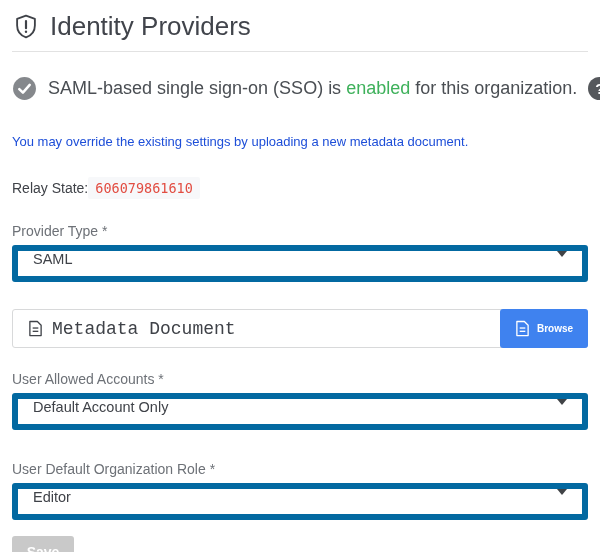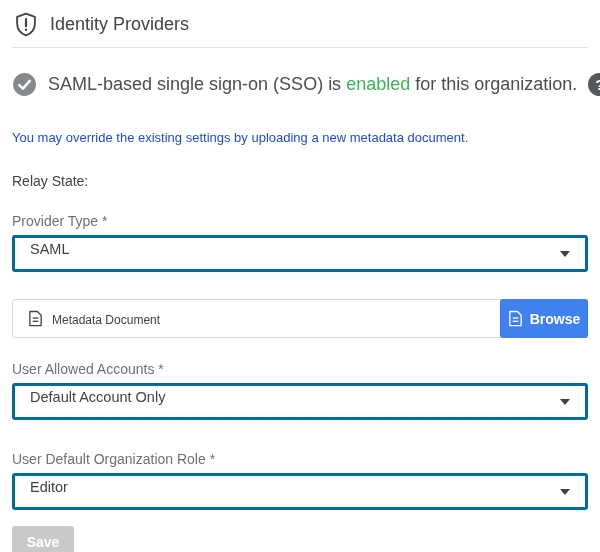--- a/index.html
+++ b/index.html
@@ -12,21 +12,21 @@
   }
   .container { padding: 0 12px; }
 
   
   .header {
     display: flex; align-items: center; gap: 11px;
     padding: 11px 0 9px 1px;
     border-bottom: 1px solid #e2e2e2;
   }
   .header .shield-icon { width: 26px; height: 27px; color: #3f4248; flex: 0 0 auto; }
-  .page-title { font-size: 18px; font-weight: 500; color: #41444b; }
+  .page-title { font-size: 26px; font-weight: 500; color: #41444b; }
 
   
   .sso-row {
     display: flex; align-items: center; gap: 11px;
     margin-top: 24px;
     font-size: 18px; color: #4a4e53;
   }
   .check-circle { width: 25px; height: 25px; flex: 0 0 auto; }
   .sso-text { white-space: nowrap; }
   .sso-highlight { color: #3eb15b; }
@@ -48,54 +48,54 @@
     font-family: "DejaVu Sans Mono", monospace;
     font-size: 13.5px; color: #e24d42;
     background: #f7f8fa; padding: 3px 7px; border-radius: 2px;
   }
 
   
   .field { margin-top: 24px; }
   .field-label { display: block; font-size: 14px; color: #6d7177; margin-bottom: 6px; }
   .select-box {
     height: 37px;
-    border: 3px solid #0369a1; border-radius: 3px;
-    display: flex; align-items: flex-end; justify-content: space-between;
-    padding: 12px 15px; font-size: 14.5px; color: #3f4248;
+    border: 6px solid #0369a1; border-radius: 3px;
+    display: flex; align-items: flex-start; justify-content: space-between;
+    padding: 0 15px; font-size: 14.5px; color: #3f4248;
     background: #fff; cursor: pointer;
   }
   .caret {
     width: 0; height: 0;
     border-left: 5px solid transparent;
     border-right: 5px solid transparent;
     border-top: 6px solid #404346;
   }
 
   
   .file-row {
     margin-top: 27px;
     height: 39px;
     border: 1px solid #d8d9da; border-radius: 3px;
     display: flex; align-items: center;
     position: relative;
     background: #fff;
     cursor: pointer;
   }
   .file-left {
-    display: flex; align-items: flex-end; gap: 9px;
-    padding-left: 15px; font-size: 12px; color: #3f4248;
+    display: flex; align-items: center; gap: 9px;
+    padding-left: 15px; font-size: 18px; color: #3f4248; font-family: Liberation Mono, monospace;
   }
   .doc-icon { width: 15px; height: 17px; color: #3f4248; }
   .browse-btn {
     position: absolute; right: -1px; top: -1px; bottom: -1px;
     width: 88px;
     background: #3f82ef; color: #ffffff;
     border: none; border-radius: 3px;
     font-family: "Liberation Sans", sans-serif;
-    font-size: 14px; font-weight: bold;
+    font-size: 10px; font-weight: bold;
     display: flex; align-items: center; justify-content: center; gap: 7px;
     cursor: pointer;
   }
   .browse-btn .doc-icon { color: #ffffff; }
 
   .field-role { margin-top: 31px; }
   .field-accounts { margin-top: 23px; }
 
   
   .save-btn {
@@ -134,20 +134,21 @@
     </div>
     <div class="help-circle">?</div>
   </div>
 
   
   <p class="desc">You may override the existing settings by uploading a new metadata document.</p>
 
   
   <div class="relay">
     <span>Relay State:</span>
+    <span class="relay-code">606079861610</span>
   </div>
 
   
   <div class="field">
     <label class="field-label">Provider Type *</label>
     <div class="select-box">
       <span>SAML</span>
       <span class="caret"></span>
     </div>
   </div>

